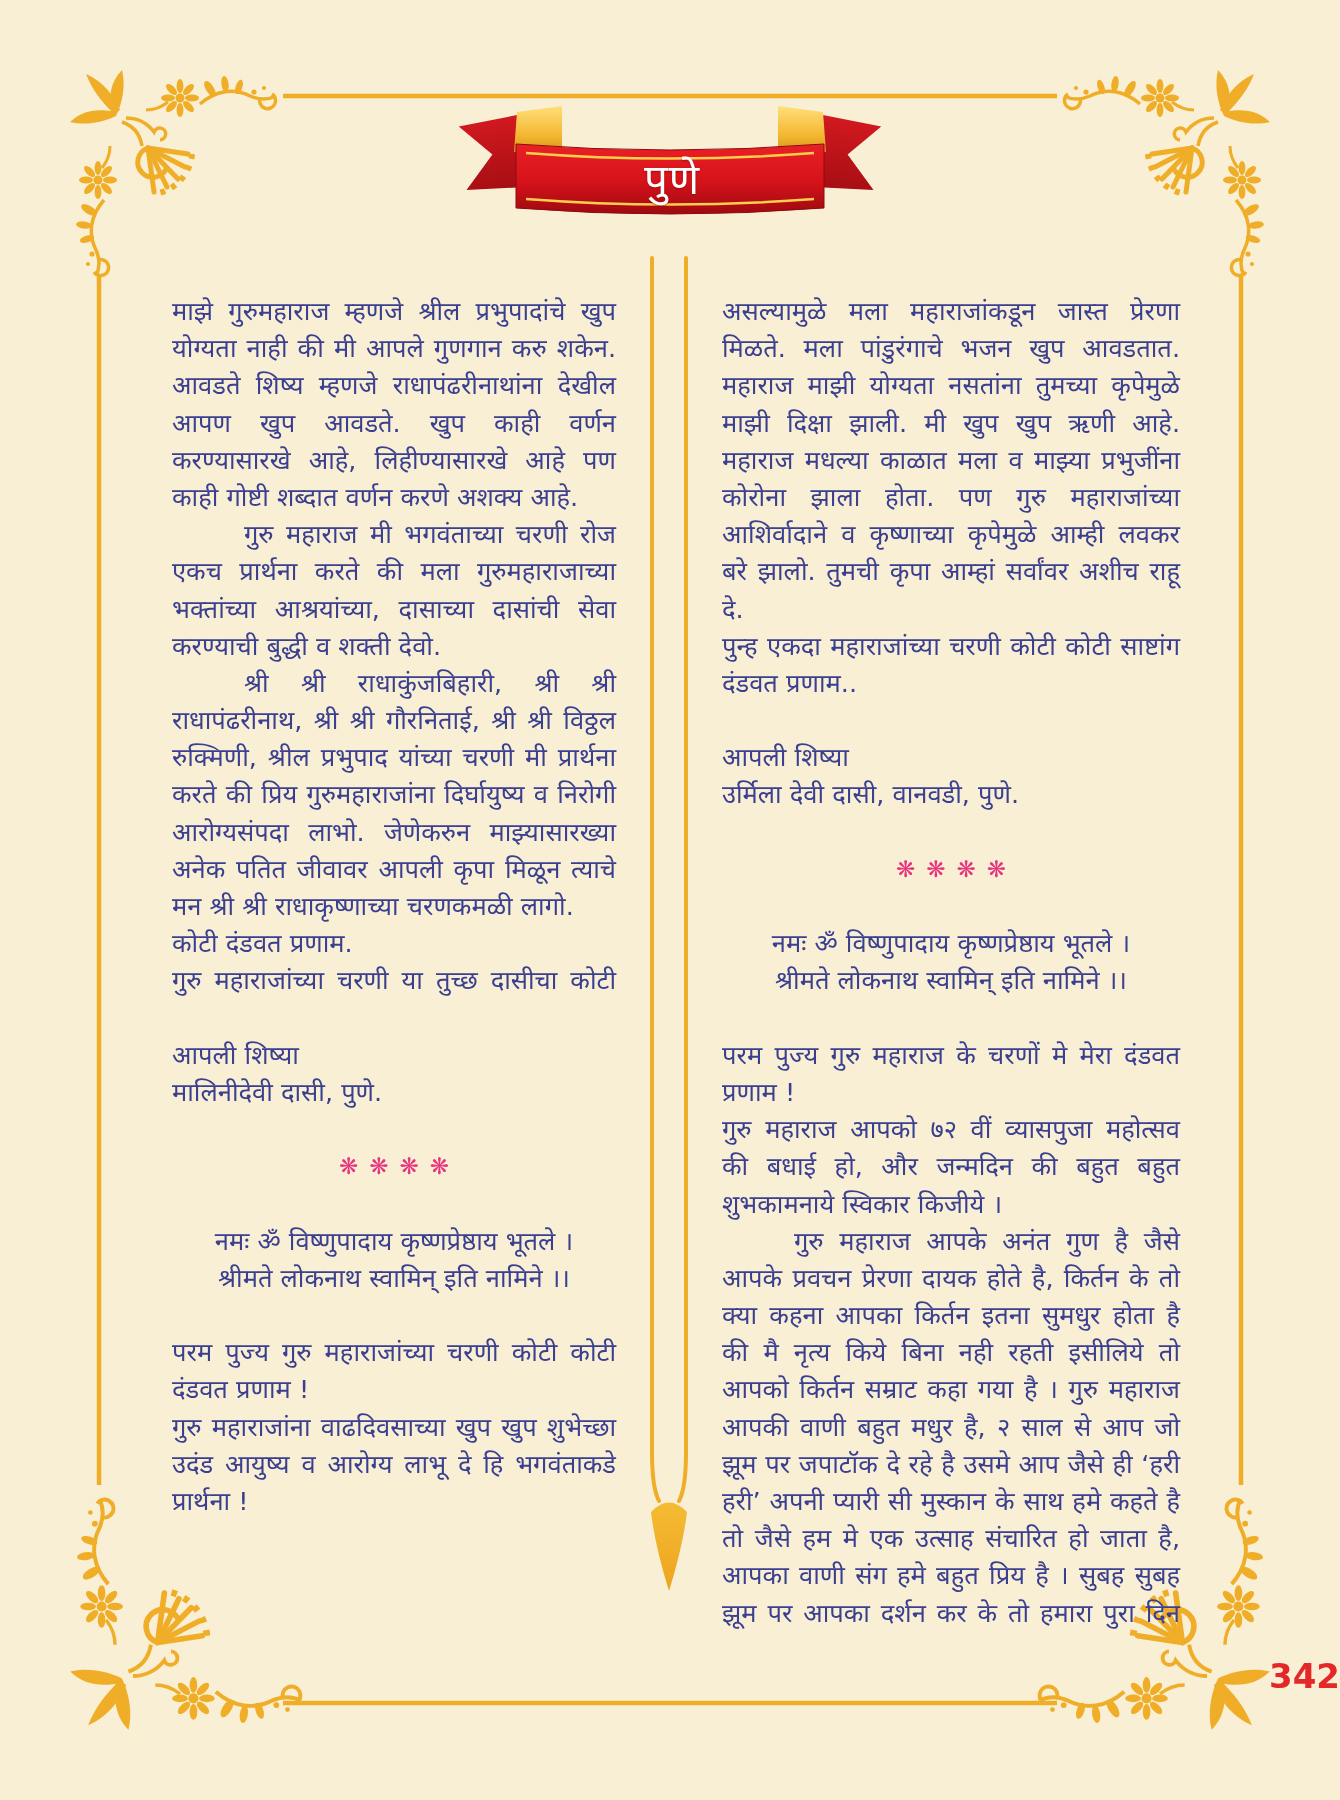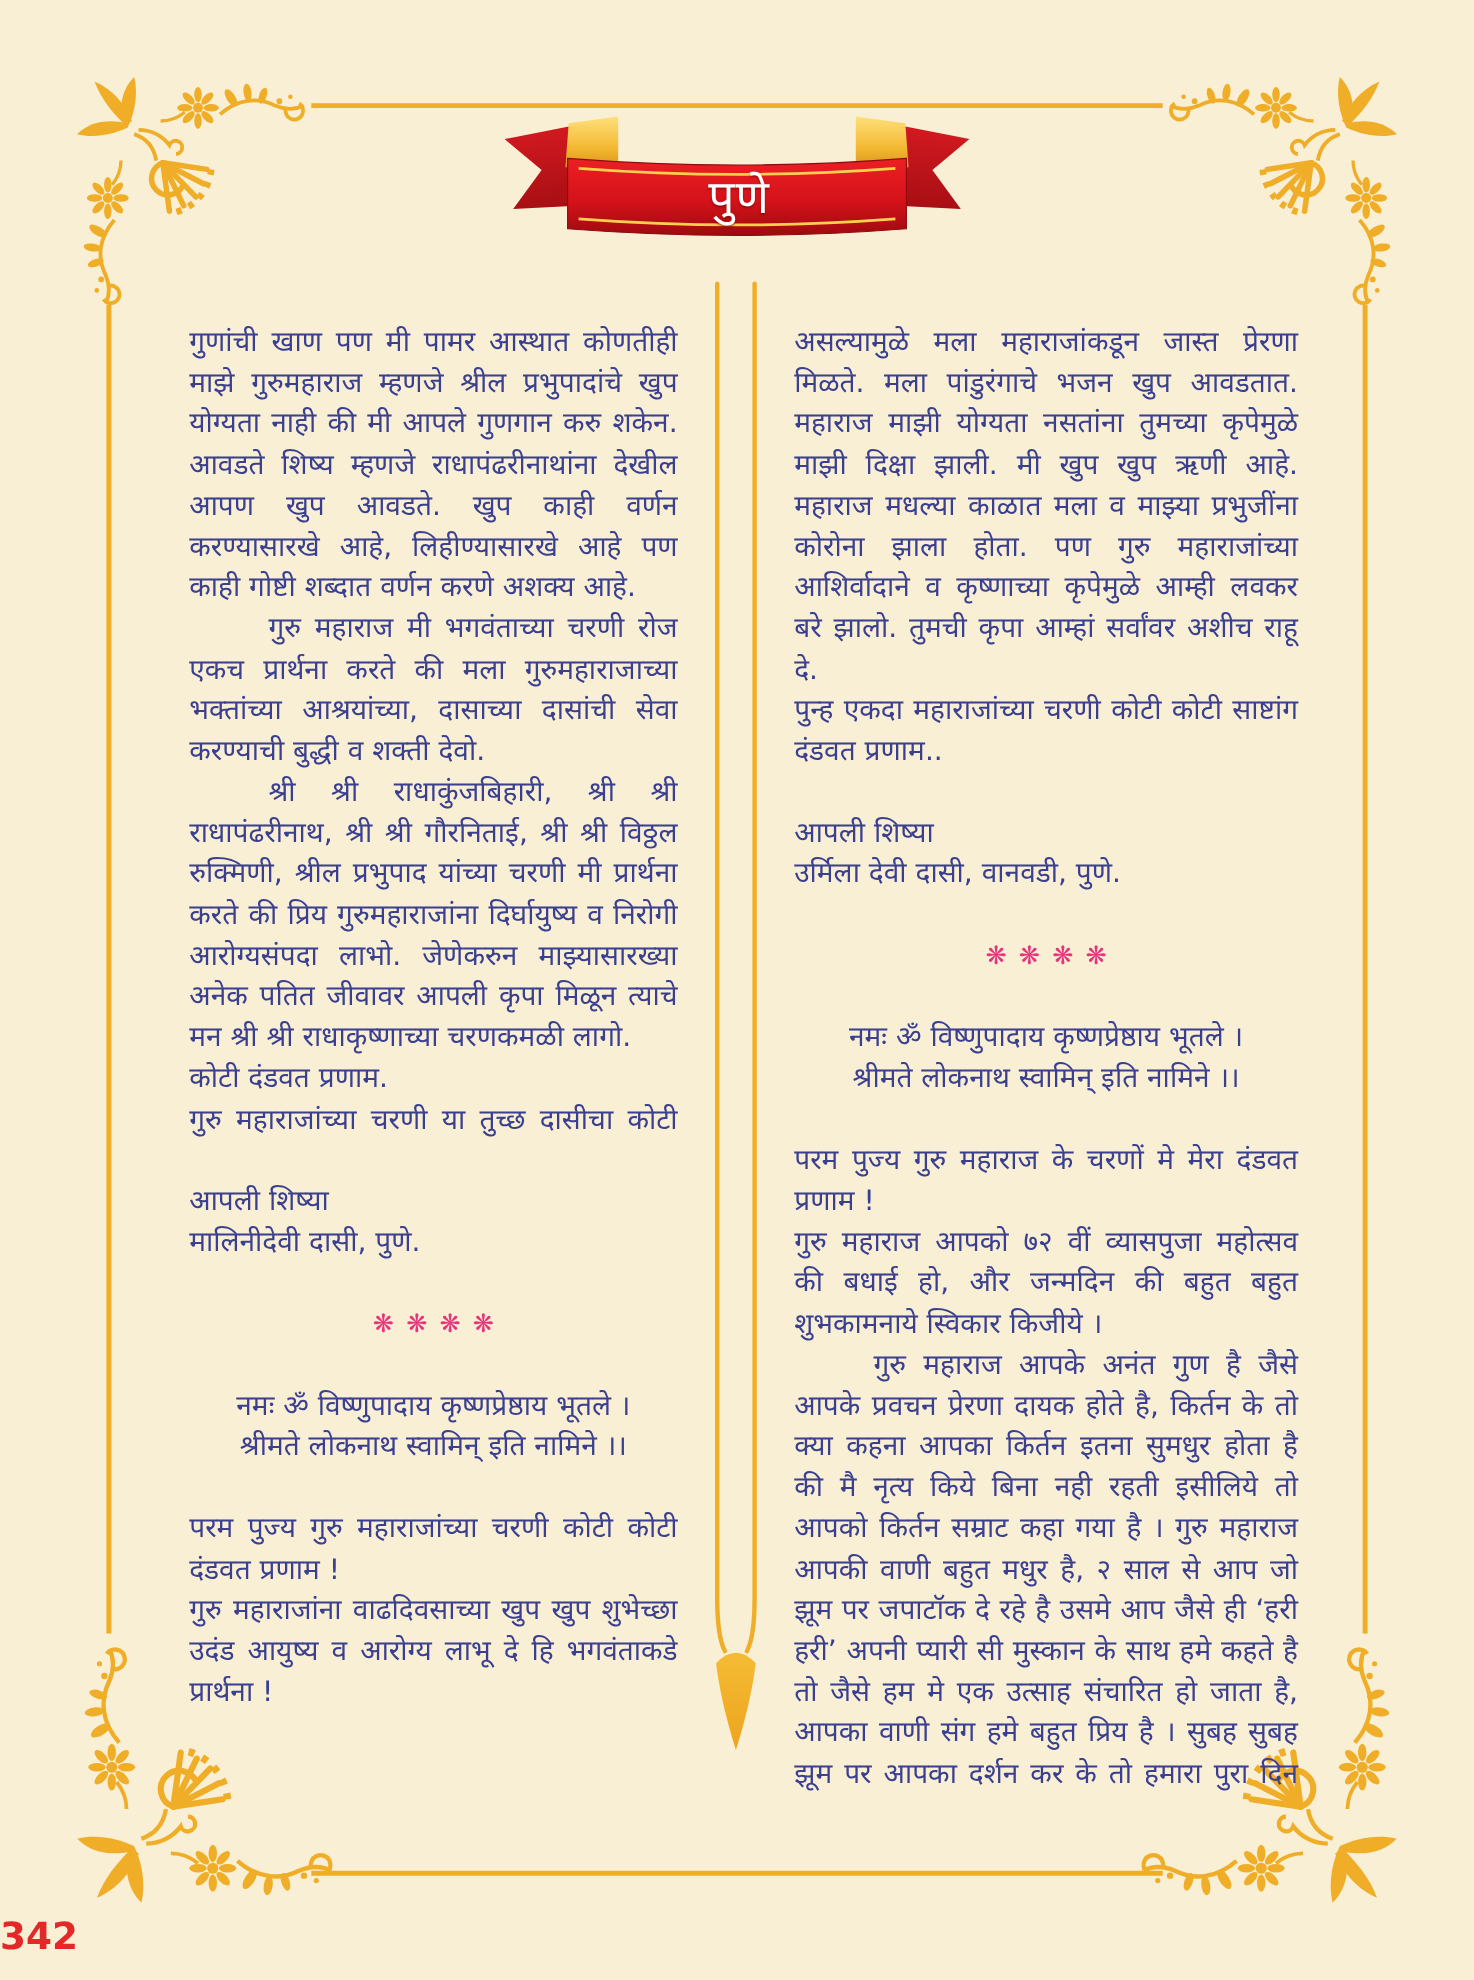--- a/index.html
+++ b/index.html
@@ -13,21 +13,21 @@
   .col{position:absolute;top:293px;color:#3a3f90;font-size:25.5px;}
   .col-left{left:172px;width:444px;}
   .col-right{left:722px;width:458px;}
   .line{height:37.2px;line-height:37.2px;overflow:visible;}
   .line.j{text-align:justify;text-align-last:justify;}
   .line.l{text-align:left;}
   .line.c{text-align:center;text-align-last:center;}
   .line.i{text-indent:72px;}
   .line.g{}
   .line.stars{color:#e8337d;font-size:23px;font-weight:bold;letter-spacing:11px;padding-left:11px;}
-  .pageno{position:absolute;top:1741px;left:0;width:100%;text-align:left;color:#e42727;
+  .pageno{position:absolute;top:1656px;left:0;width:100%;text-align:right;color:#e42727;
         font-weight:bold;font-size:34px;}
 </style>
 </head>
 <body>
 
 <div class="page">
 
   <svg class="frame" width="1340" height="1800" viewBox="0 0 1340 1800" aria-hidden="true">
     <defs>
       <g id="cohalf" fill="#f0ad27" stroke="none">
@@ -116,21 +116,20 @@
       </g>
       <use href="#lhalf" transform="translate(440,0) scale(-1,1)"></use>
       <path d="M66,44 Q220,56 374,44 L374,108 Q220,120 66,108 Z" fill="url(#rgrad)" stroke="#8e0a0e" stroke-width="1"></path>
       <path d="M76,53 Q220,64 364,53" stroke="#ffcf4d" stroke-width="2.5" fill="none"></path>
       <path d="M76,99 Q220,110 364,99" stroke="#ffcf4d" stroke-width="2.5" fill="none"></path>
     </svg>
   </div>
   <div class="banner-title">पुणे</div>
 
   <div class="col col-left" id="col-left">
-      <div class="line j">गुणांची खाण पण मी पामर आस्थात कोणतीही</div>
       <div class="line j">माझे गुरुमहाराज म्हणजे श्रील प्रभुपादांचे खुप</div>
       <div class="line j">योग्यता नाही की मी आपले गुणगान करु शकेन.</div>
       <div class="line j">आवडते शिष्य म्हणजे राधापंढरीनाथांना देखील</div>
       <div class="line j">आपण खुप आवडते. खुप काही वर्णन</div>
       <div class="line j">करण्यासारखे आहे, लिहीण्यासारखे आहे पण</div>
       <div class="line l">काही गोष्टी शब्दात वर्णन करणे अशक्य आहे.</div>
       <div class="line j i">गुरु महाराज मी भगवंताच्या चरणी रोज</div>
       <div class="line j">एकच प्रार्थना करते की मला गुरुमहाराजाच्या</div>
       <div class="line j">भक्तांच्या आश्रयांच्या, दासाच्या दासांची सेवा</div>
       <div class="line l">करण्याची बुद्धी व शक्ती देवो.</div>

